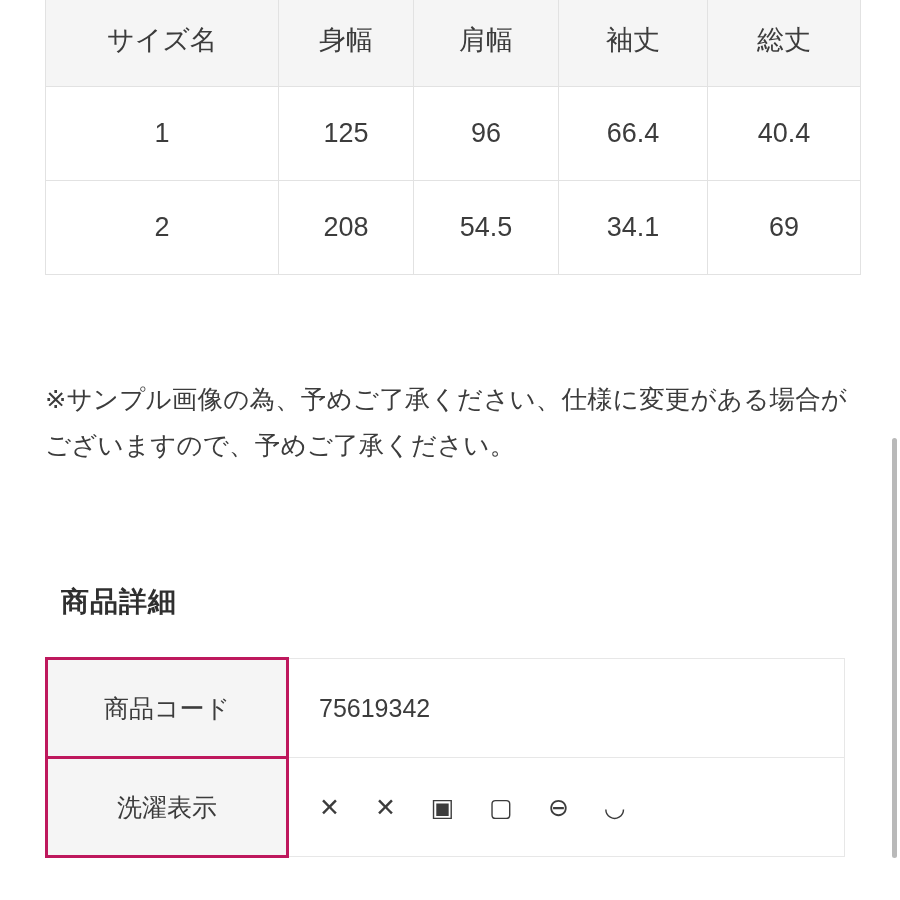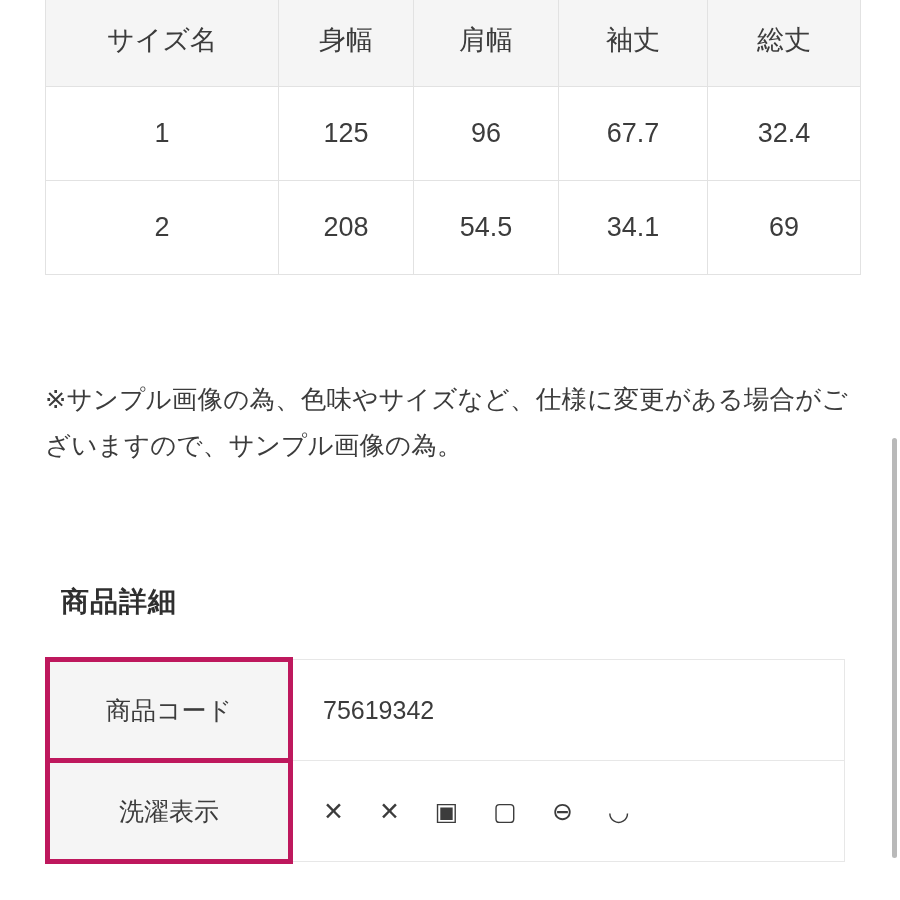--- a/index.html
+++ b/index.html
@@ -82,21 +82,21 @@
     width: 800px;
   }
   table.detail-table {
     border-collapse: collapse;
     width: 800px;
     table-layout: fixed;
   }
   table.detail-table th {
     width: 238px;
     background: #f5f5f5;
-    border: 5px solid #be185d;
+    border: 3px solid #be185d;
     font-weight: normal;
     font-size: 25px;
     color: #3c3c3c;
     text-align: center;
     height: 96px;
     padding: 0;
   }
   table.detail-table td {
     border: 1px solid #e7e7e7;
     font-size: 25px;
@@ -144,35 +144,35 @@
         <th class="col-b">肩幅</th>
         <th class="col-c">袖丈</th>
         <th class="col-d">総丈</th>
       </tr>
     </thead>
     <tbody>
       <tr>
         <td>1</td>
         <td>125</td>
         <td>96</td>
-        <td>67.7</td>
-        <td>32.4</td>
+        <td>66.4</td>
+        <td>40.4</td>
       </tr>
       <tr>
         <td>2</td>
         <td>208</td>
         <td>54.5</td>
         <td>34.1</td>
         <td>69</td>
       </tr>
     </tbody>
   </table>
 </div>
 
-<div class="note">※サンプル画像の為、色味やサイズなど、仕様に変更がある場合がございますので、サンプル画像の為。</div>
+<div class="note">※サンプル画像の為、予めご了承ください、仕様に変更がある場合がございますので、予めご了承ください。</div>
 
 <div class="section-title">商品詳細</div>
 
 <div class="detail-wrap">
   <table class="detail-table">
     <tbody>
       <tr>
         <th>商品コード</th>
         <td>75619342</td>
       </tr>

